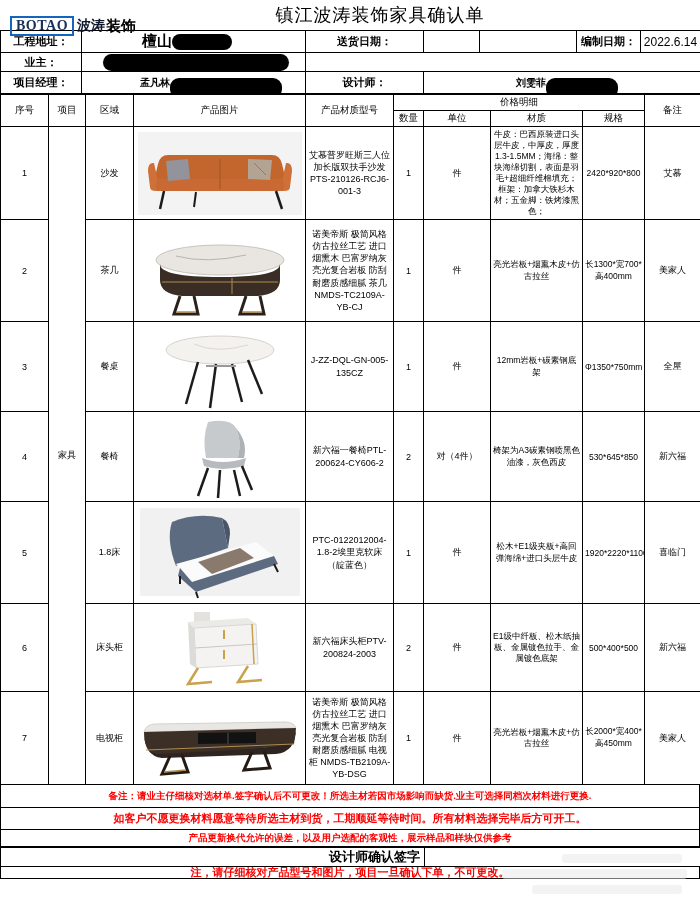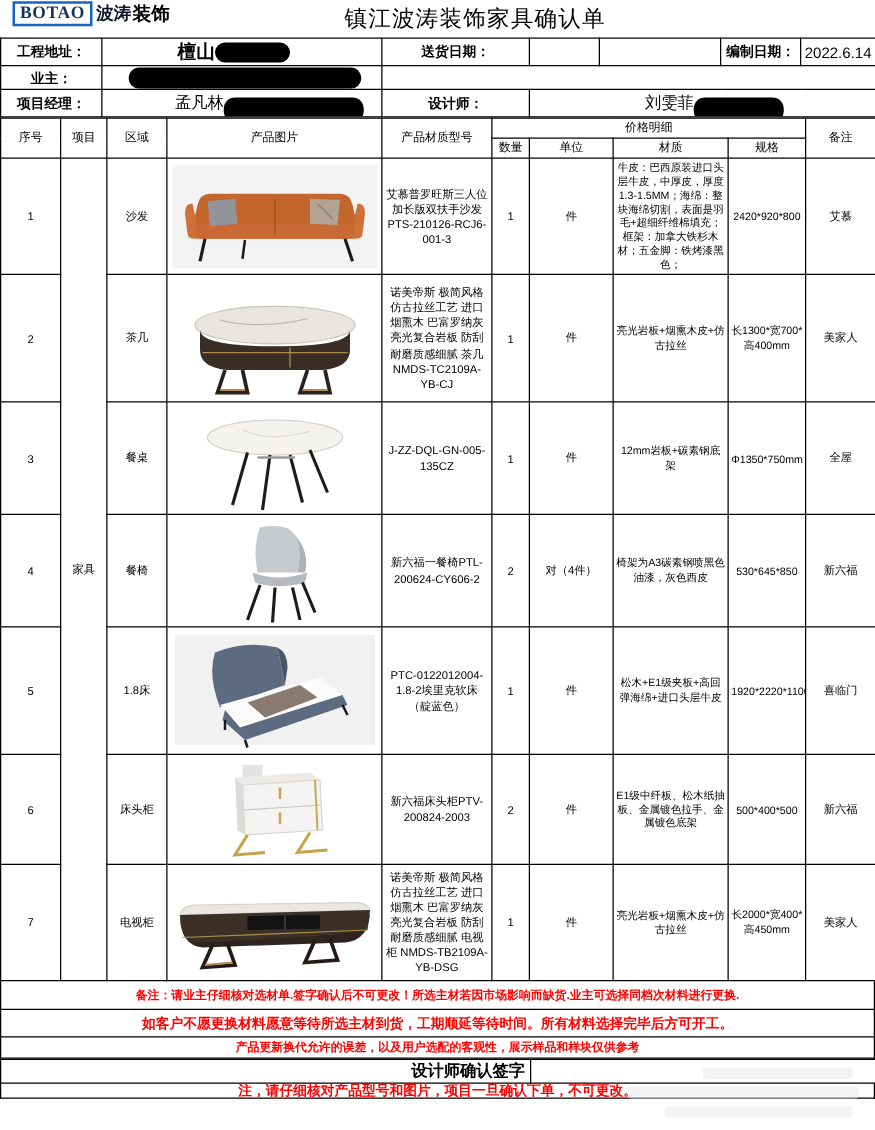--- a/index.html
+++ b/index.html
@@ -1,36 +1,36 @@
 <!DOCTYPE html>
 <html><head>
 <meta charset="utf-8">
 <style>
   * { margin:0; padding:0; box-sizing:border-box; }
   body { background:#e8e8e8; font-family:"Liberation Sans","DejaVu Sans",sans-serif; }
   .page { position:relative; width:700px; height:904px; background:#fff; margin:0 auto; overflow:hidden; color:#000; }
 
   
   .title-row { position:relative; height:30px; display:flex; align-items:center; }
-  .logo { position:absolute; left:10px; top:1px; display:flex; align-items:center; }
+  .logo { position:absolute; left:10px; top:16px; display:flex; align-items:center; }
   .logo-box { border:2px solid #1565c0; color:#16325c; font-family:"Liberation Serif","DejaVu Serif",serif;
               font-weight:bold; font-size:14px; line-height:15px; padding:0 4px 1px 4px; letter-spacing:.5px; }
   .logo-cn { color:#0f172a; font-weight:bold; font-size:14px; margin-left:3px; }
   .logo-suffix { color:#000000; font-weight:bold; font-size:15px; margin-left:1px; }
   .doc-title { width:100%; text-align:center; font-size:18px; font-weight:normal; letter-spacing:1px; padding-left:60px; }
 
   
   table { border-collapse:collapse; table-layout:fixed; width:700px; }
   td, th { border:1px solid #000; font-weight:normal; overflow:hidden; }
 
   
   .info td { font-size:11px; text-align:center; vertical-align:middle; }
   .info .lbl { font-weight:bold; }
   .info .big-val { font-size:15px; font-weight:bold; text-align:left; padding-left:60px; white-space:nowrap; }
-  .info .name-val { font-size:13px; font-weight:normal; text-align:left; white-space:nowrap; }
+  .info .name-val { font-size:10px; font-weight:bold; text-align:left; white-space:nowrap; }
   .info .date-val { font-size:12px; font-family:Liberation Sans, sans-serif; }
   .redact { display:inline-block; background:#000; border-radius:9px; vertical-align:middle; position:relative; z-index:5; }
 
   
   .main th { font-size:9.5px; text-align:center; vertical-align:middle; }
   .main td { font-size:9px; text-align:center; vertical-align:middle; padding:1px 2px; }
   .main td.model { font-size:9px; line-height:1.35; }
   .main td.material { font-size:8.5px; line-height:1.3; }
   .main td.spec { font-size:8.5px; }
   .main td.imgcell { padding:0; }

